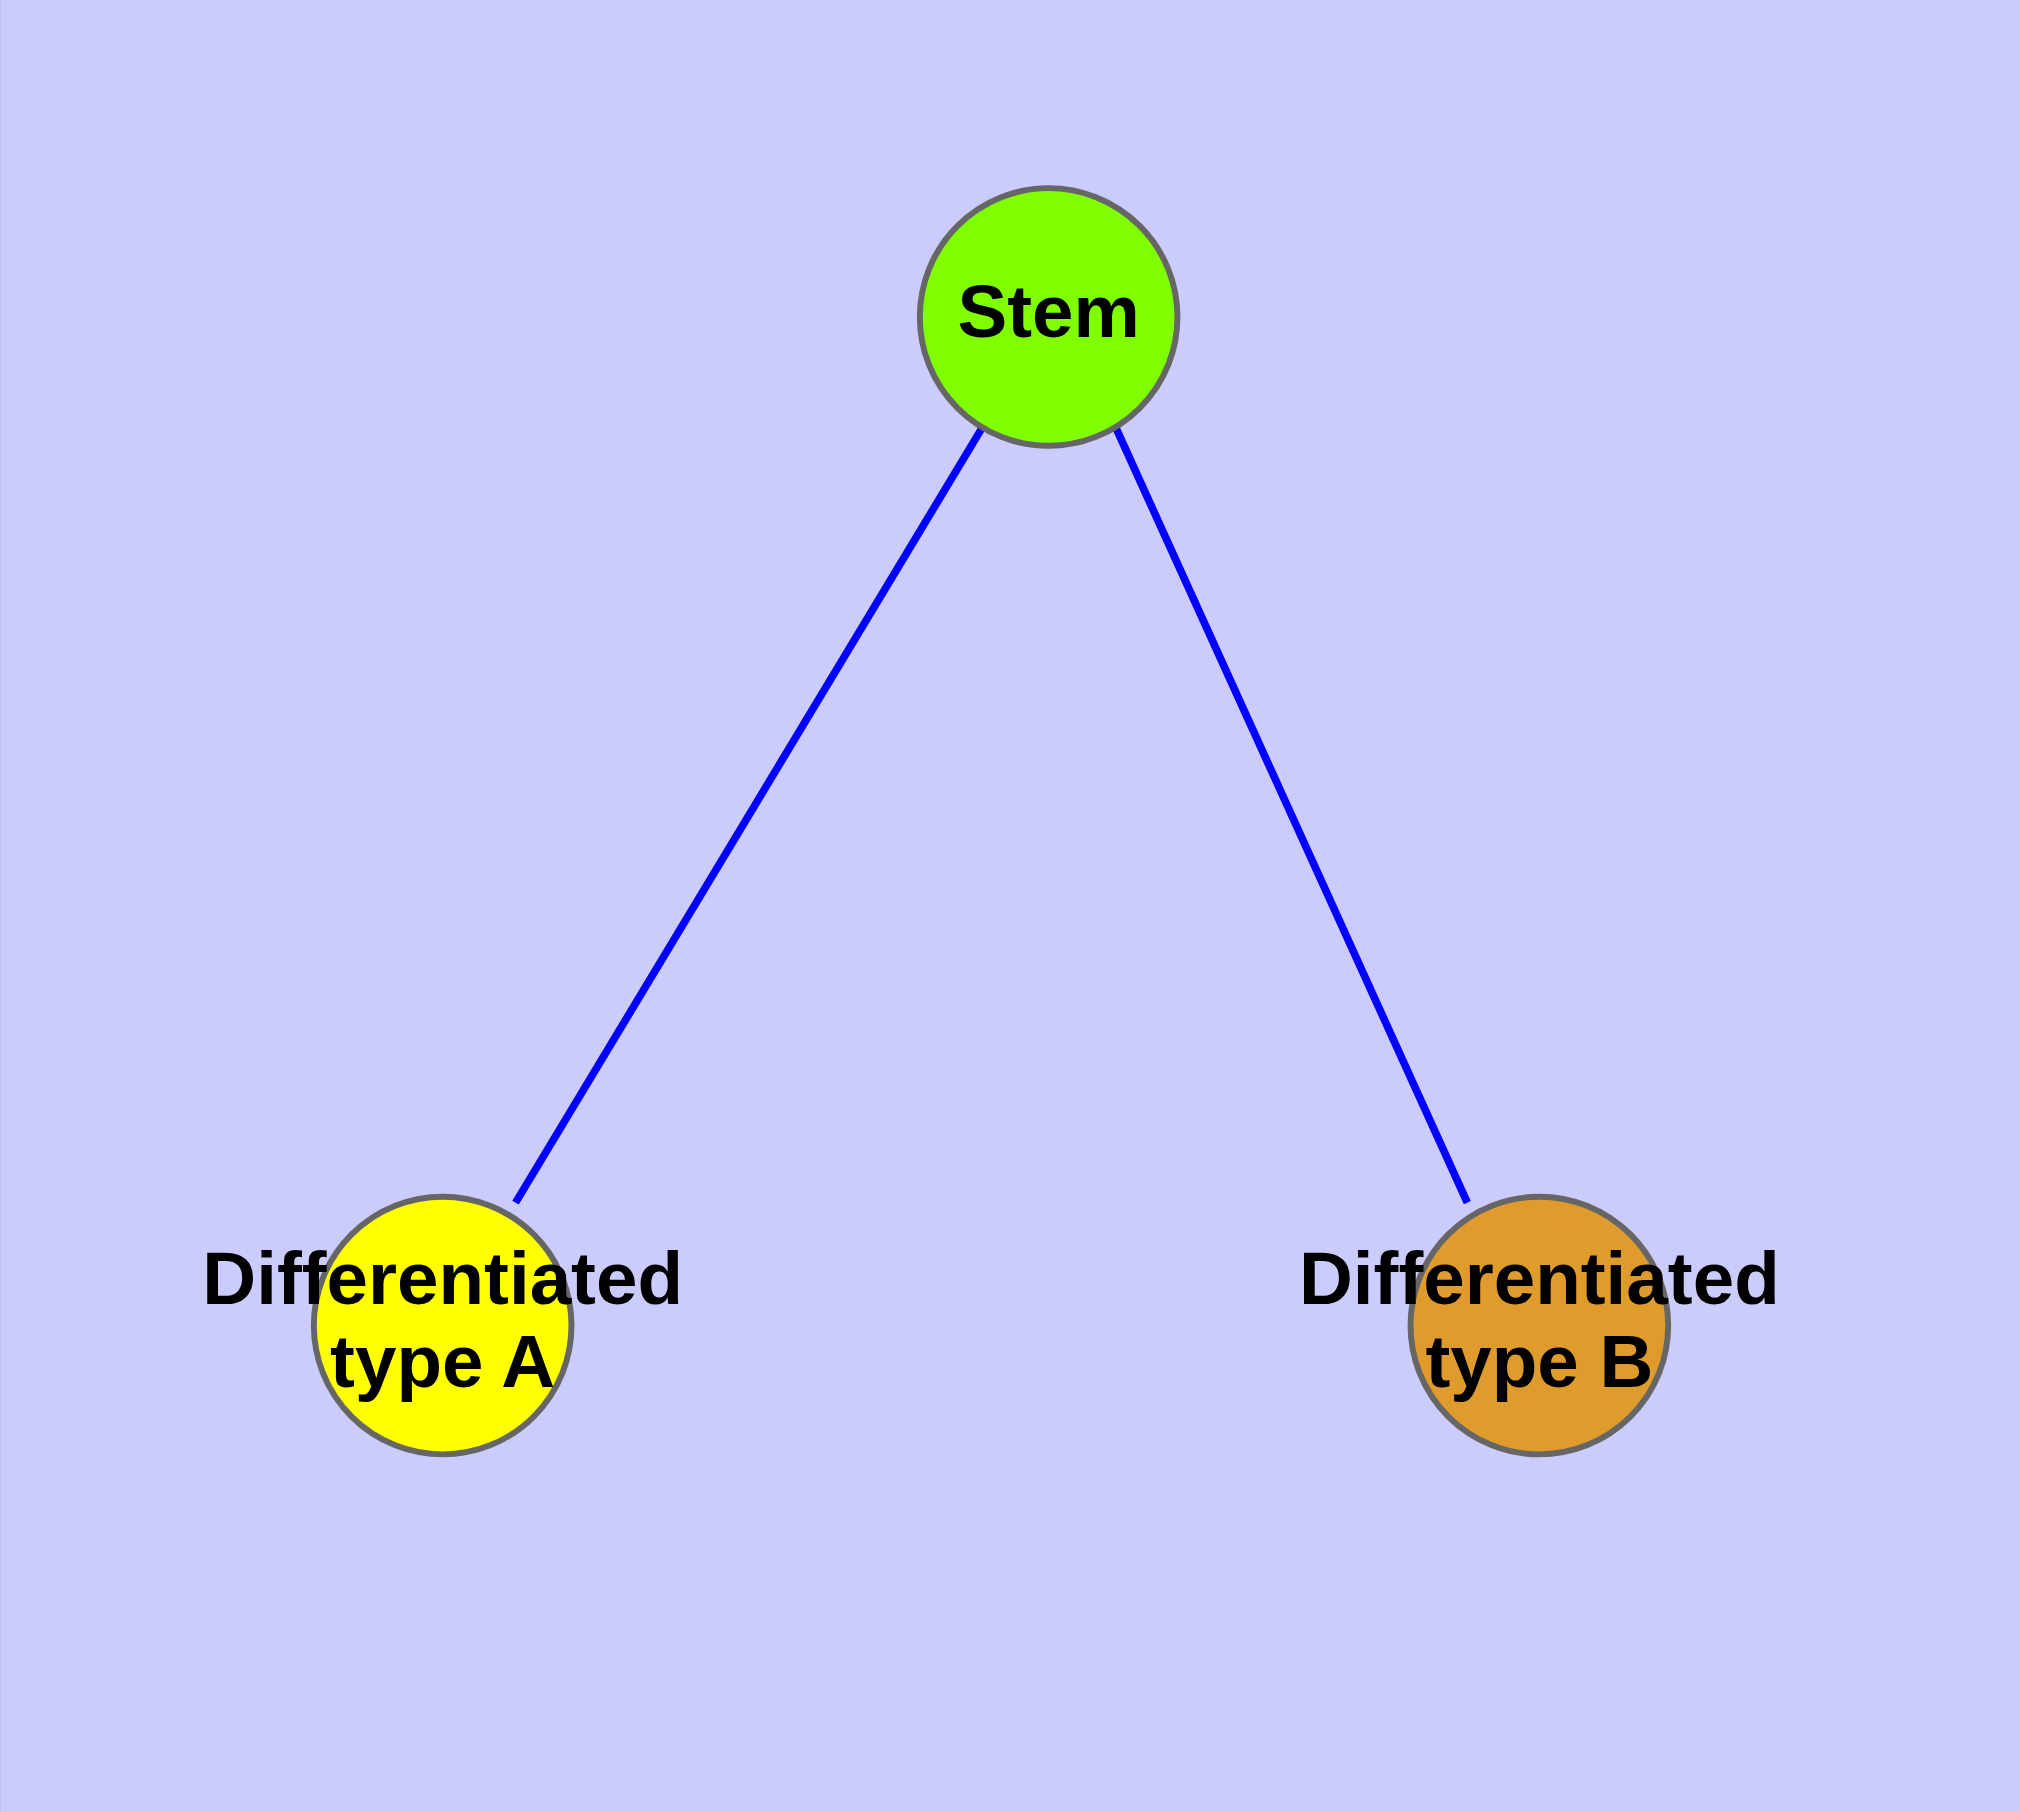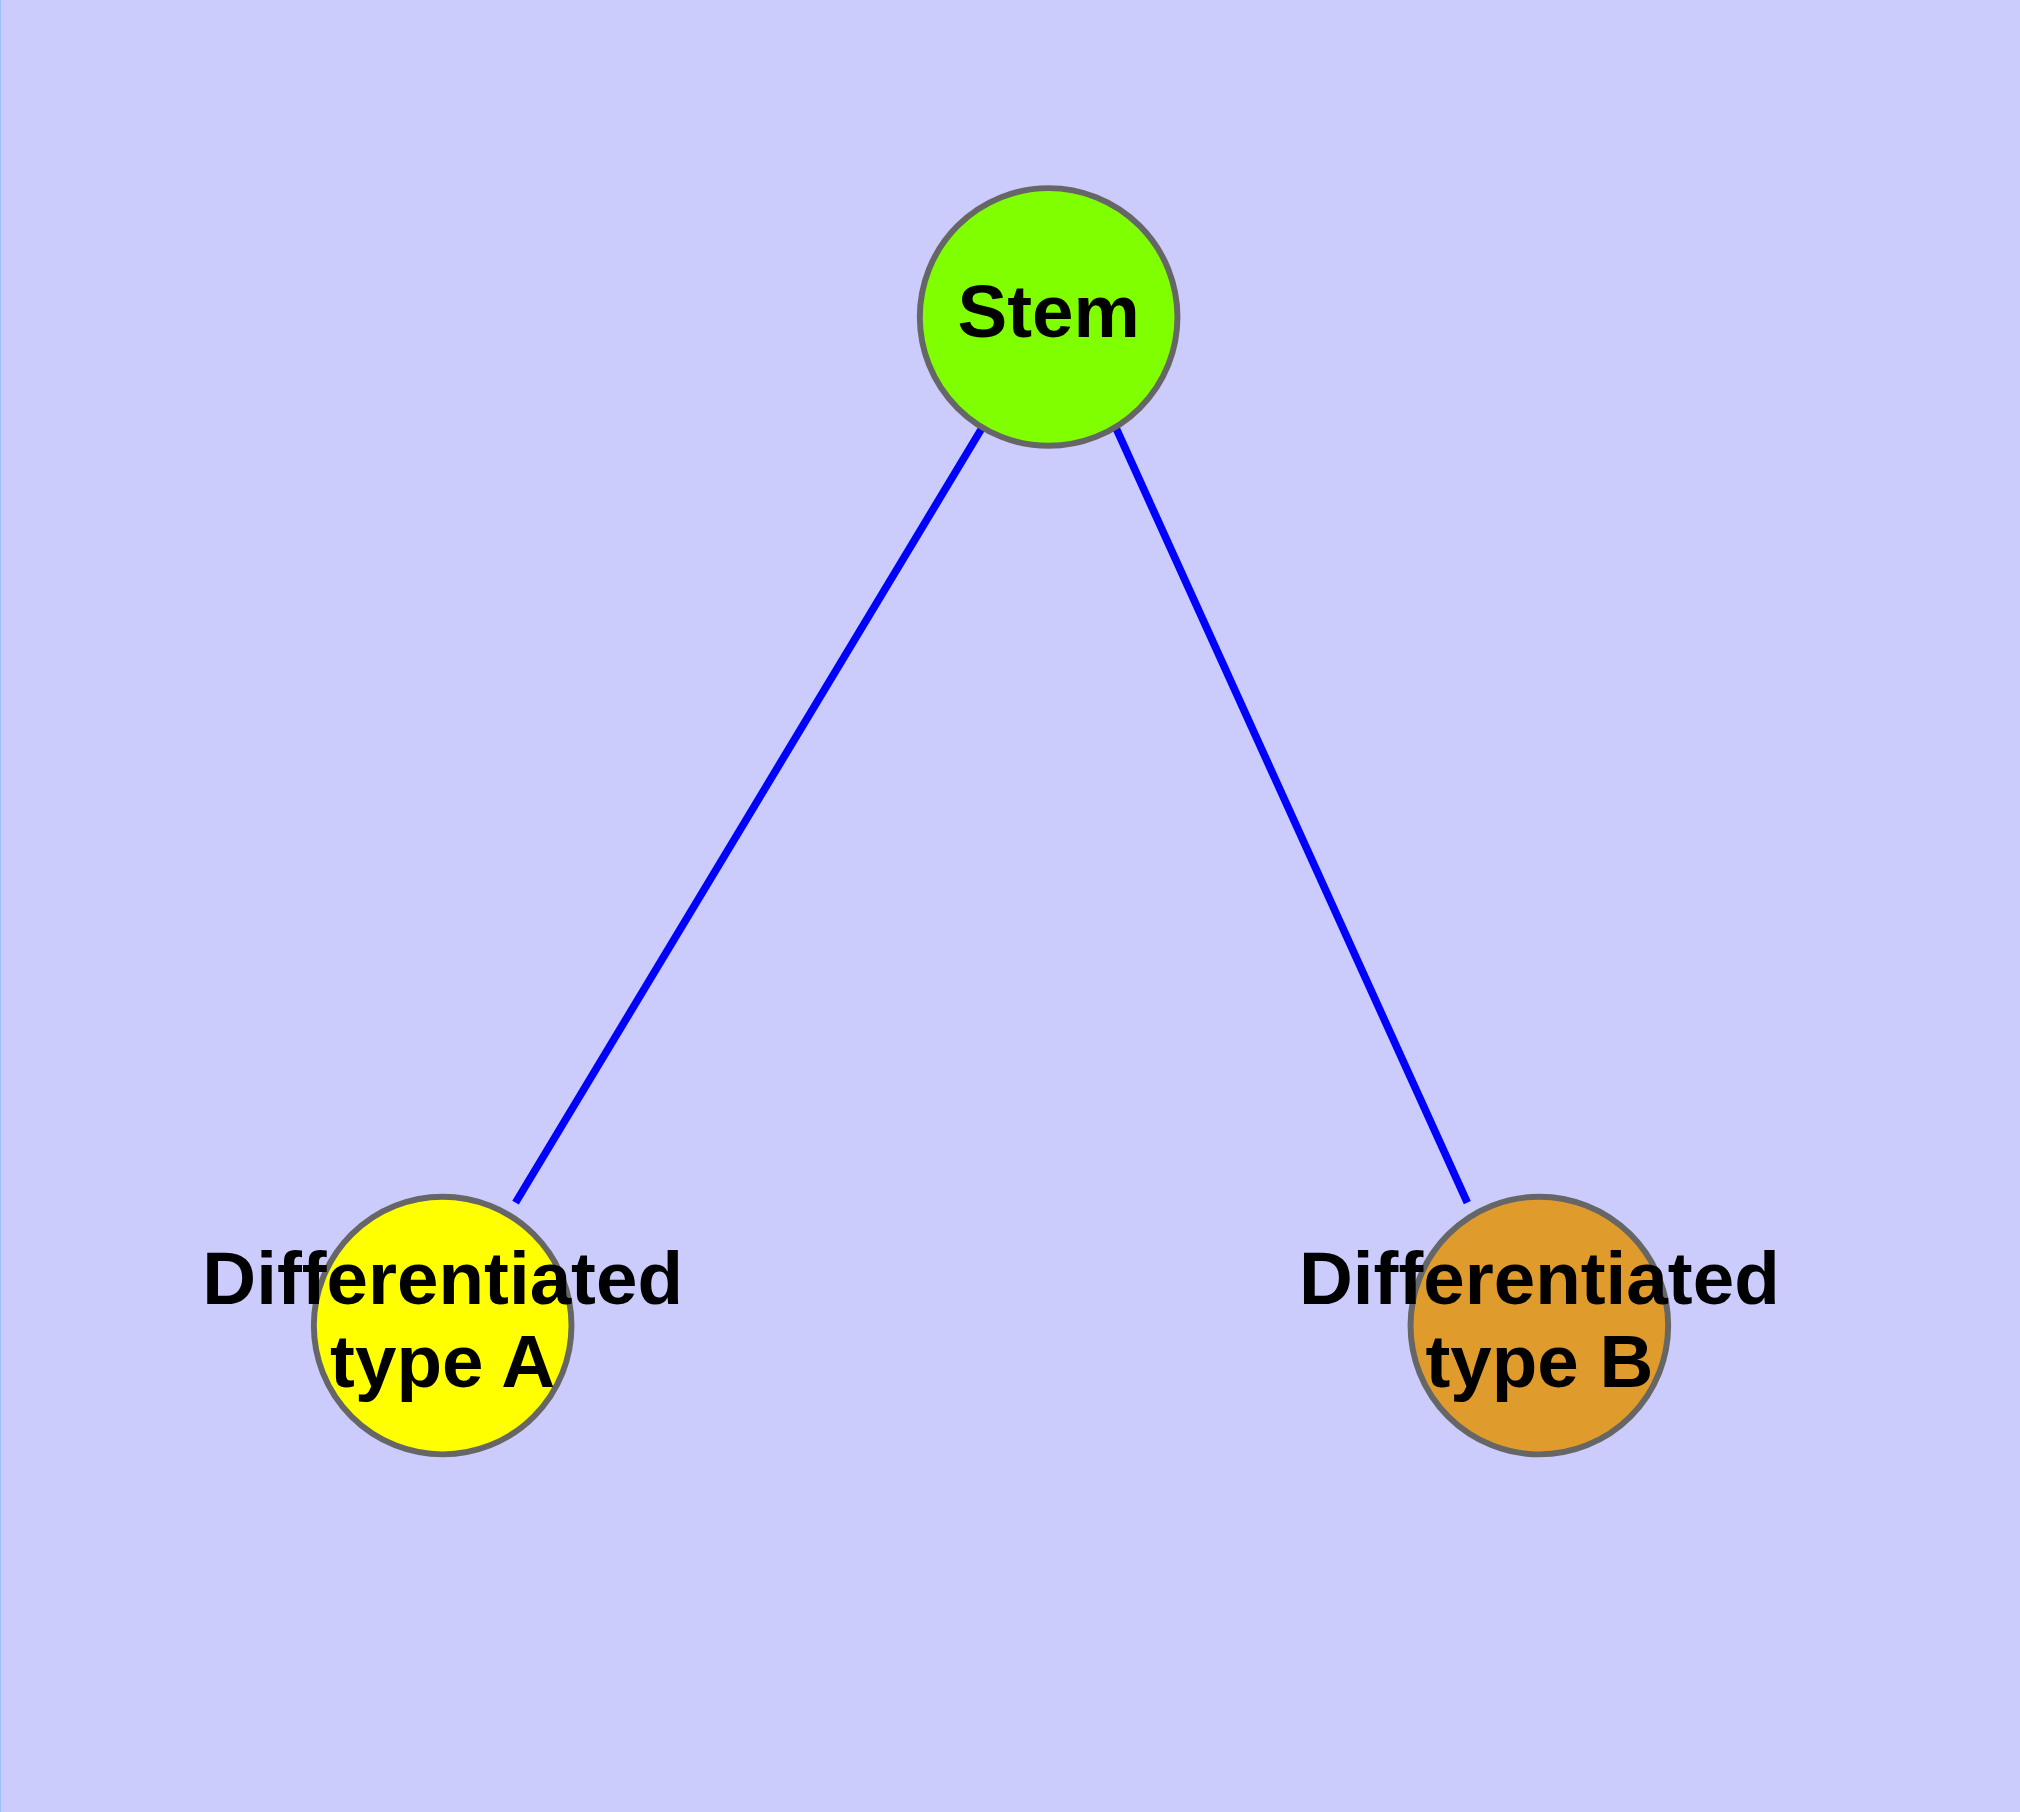--- a/index.html
+++ b/index.html
@@ -29,21 +29,21 @@
     font-weight: bold;
     fill: #000000;
     dominant-baseline: middle;
     text-anchor: middle;
     white-space: pre;
   }
 </style>
 </head>
 <body>
 
-<div id="canvas" style="width: 1900px; height: 1812px; background: #0ea5e9;">
+<div id="canvas" style="width: 1900px; height: 1812px; background: #a3a3a3;">
   <svg id="graph-svg" viewBox="0 0 2384 2138">
 
     <rect id="bg-rect" x="0" y="0" width="2384" height="2138" fill="#ccccfc"></rect>
 
     <g id="edges-group">
       <line id="edge-0" x1="1159" y1="504" x2="608" y2="1419" stroke="#0000ff" stroke-width="9" stroke-linecap="butt"></line>
       <line id="edge-1" x1="1316" y1="504" x2="1731" y2="1419" stroke="#0000ff" stroke-width="9" stroke-linecap="butt"></line>
     </g>
 
     <g id="nodes-group">

